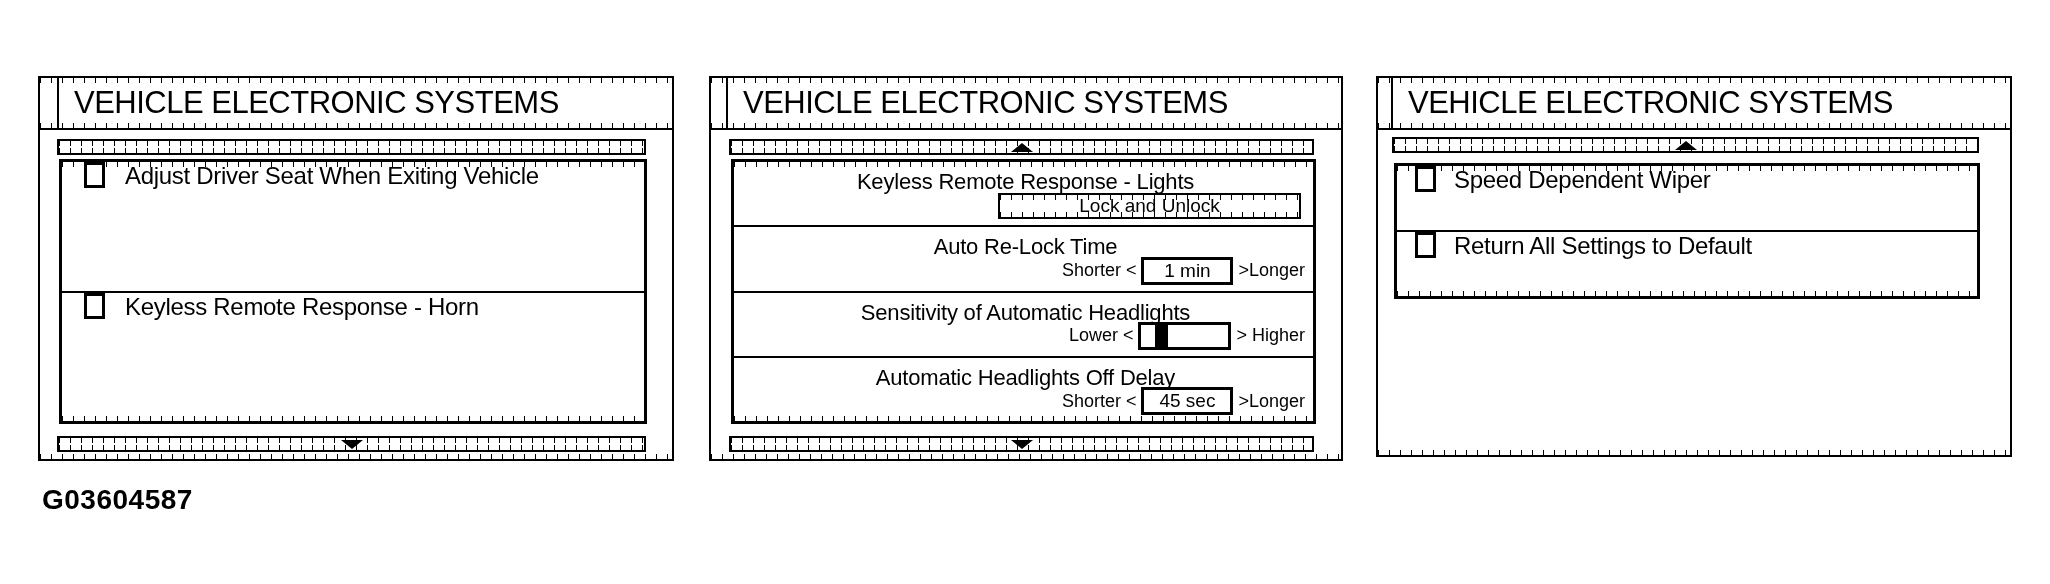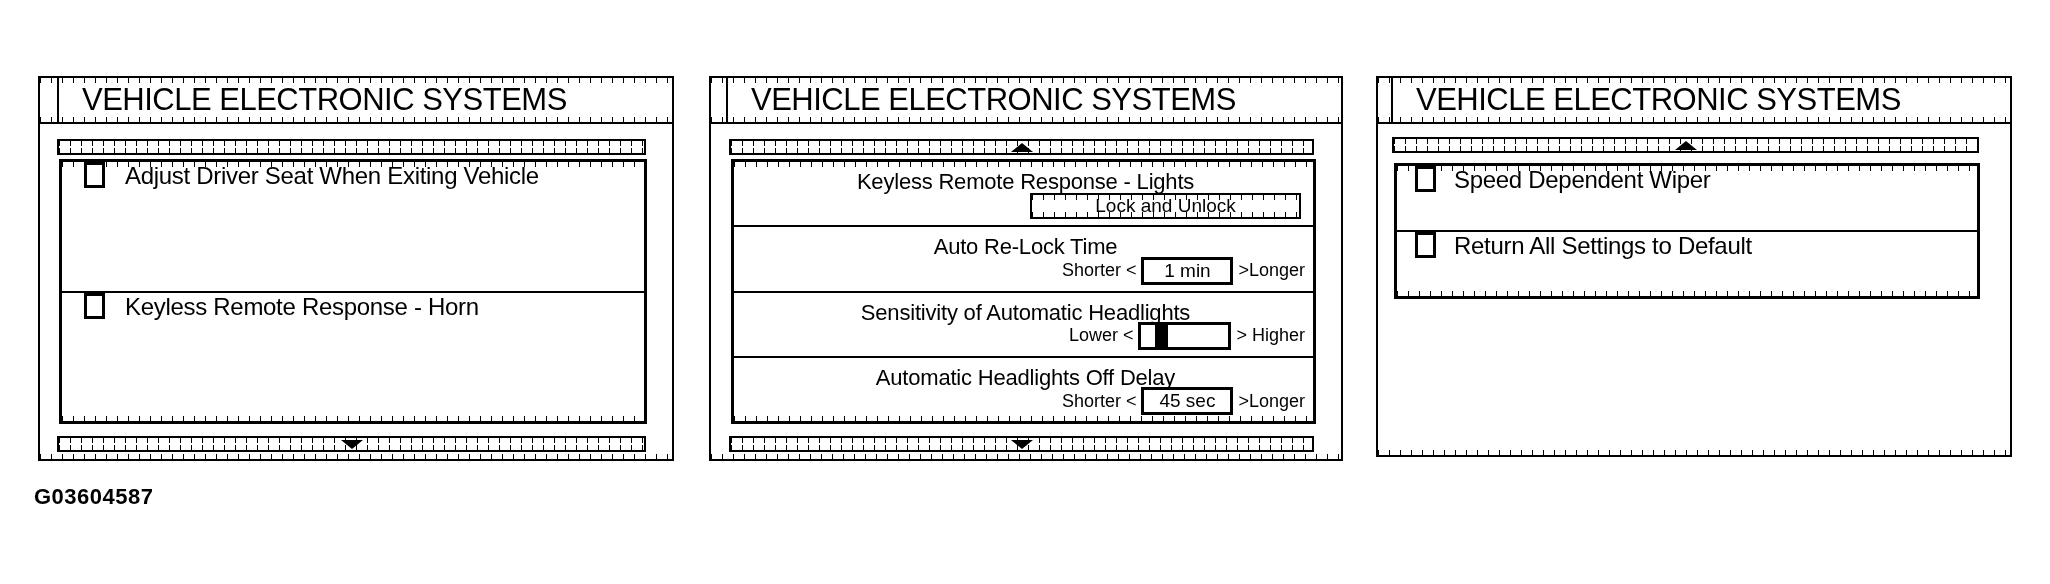--- a/index.html
+++ b/index.html
@@ -21,21 +21,21 @@
   .tik-b {
     background-image:repeating-linear-gradient(90deg,#000 0 1px,transparent 1px 11px);
     background-size:100% 5px; background-position:0 100%; background-repeat:no-repeat;
   }
 
   .panel { position:absolute; top:76px; border:2px solid #000; background-color:#fff; }
   #p1 { left:38px;   width:636px; height:385px; }
   #p2 { left:709px;  width:634px; height:385px; }
   #p3 { left:1376px; width:636px; height:381px; }
 
-  .hdr { height:46px; border-bottom:2px solid #000; display:flex;gap:8px; }
+  .hdr { height:52px; border-bottom:2px solid #000; display:flex; }
   .vcell { border-right:2px solid #000; height:100%; flex:none; }
   #p1 .vcell { width:19px; } #p2 .vcell { width:17px; } #p3 .vcell { width:15px; }
   .title {
     flex:1; display:flex; align-items:center; padding-left:15px;
     font-size:31px; letter-spacing:-0.5px; white-space:nowrap;
   }
 
   .bar {
     position:absolute; height:16px; border:2px solid #000; background-color:#fff;
     display:flex; align-items:center; justify-content:center;
@@ -60,36 +60,36 @@
   .row { flex:1; display:flex; align-items:flex-start; gap:20px; padding-left:22px; }
   .row + .row { border-top:2px solid #000; }
   #p3 .row { padding-left:18px; gap:18px; }
   .checkbox { width:21px; height:26px; border:3px solid #000; flex:none; background:#fff; }
   .lbl { font-size:24px; letter-spacing:-0.3px; white-space:nowrap; }
 
   .mrow { flex:1; position:relative; padding:7px 10px 0 14px; }
   .mrow + .mrow { border-top:2px solid #000; }
   .mlabel { font-size:22px; letter-spacing:-0.2px; white-space:nowrap; }
   .valbtn {
-    position:absolute; right:12px; bottom:6px; width:271px; height:26px;
+    position:absolute; right:12px; bottom:6px; width:303px; height:26px;
     border:2px solid #000; font-size:19px;
     display:flex; align-items:center; justify-content:center; white-space:nowrap;
   }
   .mctrl { position:absolute; right:8px; bottom:6px; display:flex; align-items:center; }
   .small { font-size:18px; white-space:nowrap; }
   .valbox {
     width:92px; height:28px; border:3px solid #000; margin:0 5px;
     display:flex; align-items:center; justify-content:center; font-size:19px; white-space:nowrap;
   }
   .sliderbox { width:93px; height:28px; border:3px solid #000; margin:0 5px; position:relative; background:#fff; }
   .thumb { position:absolute; top:0; bottom:0; left:16%; width:13px; background:#000; }
 
   #figure-id {
-    position:absolute; left:34px; top:484px;
-    font-size:22px; font-weight:bold; letter-spacing:0.5px;
+    position:absolute; left:42px; top:484px;
+    font-size:28px; font-weight:bold; letter-spacing:0.5px;
   }
 </style>
 </head>
 <body>
 
 <section class="panel tik" id="p1">
   <div class="hdr tik-b">
     <div class="vcell"></div>
     <div class="title">VEHICLE ELECTRONIC SYSTEMS</div>
   </div>

